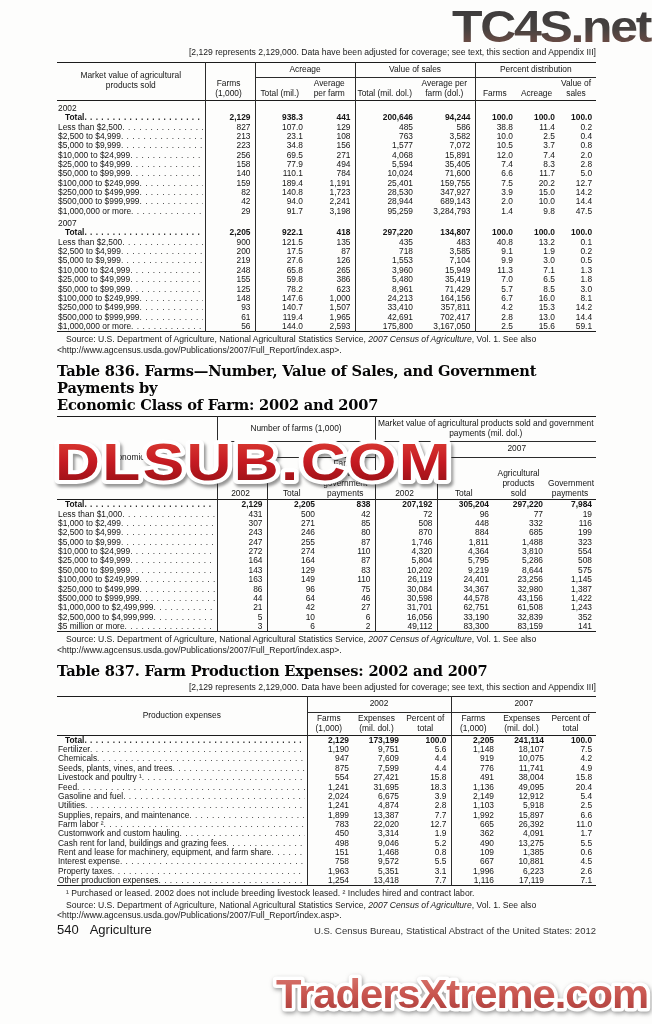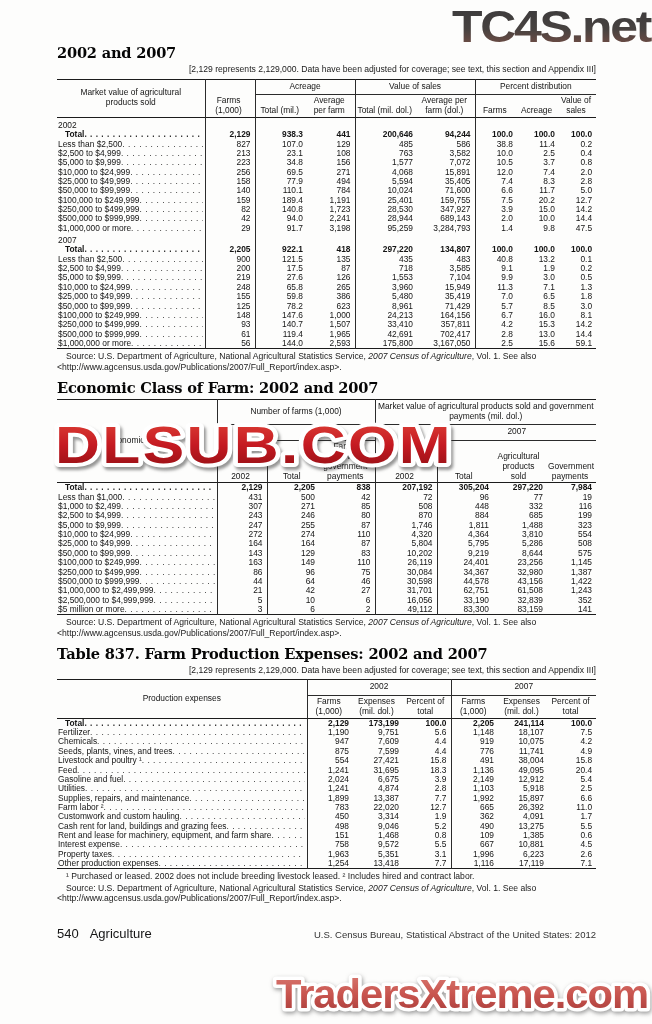--- a/index.html
+++ b/index.html
@@ -45,38 +45,37 @@
   .t835 tbody td:nth-child(1),.t835 tbody td:nth-child(2),
   .t835 tbody td:nth-child(4),.t835 tbody td:nth-child(6){border-right:1px solid #2b2b2b;}
   .t836 tbody td:nth-child(1),.t836 tbody td:nth-child(2),
   .t836 tbody td:nth-child(4),.t836 tbody td:nth-child(5){border-right:1px solid #2b2b2b;}
   .t837 tbody td:nth-child(1),.t837 tbody td:nth-child(4){border-right:1px solid #2b2b2b;}
 
   .source,.footnote{font-size:8.6px;line-height:10.3px;margin:1px 0 0 0;color:#202020;text-indent:9px;}
   .source em{font-style:italic;}
   .sect-gap{margin-top:7px;}
 
-  .footer{display:flex;justify-content:space-between;align-items:baseline;margin-top:23px;}
+  .footer{display:flex;justify-content:space-between;align-items:baseline;margin-top:2px;}
   .pageno{font-size:13px;color:#161616;}
   .pageno .sec{margin-left:11px;}
   .credit{font-size:9.5px;color:#333;}
 
   .wm{position:absolute;pointer-events:none;}
   #wm-top{top:0;right:-2px;}
   #wm-mid{top:19px;left:-8px;filter:drop-shadow(2px 3px 1.5px rgba(45,45,45,0.5));}
   #wm-bot{top:966px;left:272px;filter:drop-shadow(1px 2px 2px rgba(60,60,60,0.5));}
   svg text{font-family:"Liberation Sans",sans-serif;font-weight:700;}
 </style>
 </head>
 <body>
 
 <div class="page">
 
   <h1 class="table-title">
-    <span class="tl">2002 and 2007</span>
   </h1>
   <p class="note">[2,129 represents 2,129,000. Data have been adjusted for coverage; see text, this section and Appendix III]</p>
 
   <div class="tblock">
     <table class="stat t835">
       <colgroup>
         <col style="width:148px">
           <col style="width:50px">
           <col style="width:52px">
           <col style="width:48px">
@@ -486,20 +485,21 @@
             <td class="num">2.5</td>
             <td class="num">15.6</td>
             <td class="num">59.1</td>
           </tr>
         </tbody>
     </table>
   </div>
   <p class="source"><span>Source: U.S. Department of Agriculture, National Agricultural Statistics Service, </span><em>2007 Census of Agriculture</em><span>, Vol. 1. See also &lt;http://www.agcensus.usda.gov/Publications/2007/Full_Report/index.asp&gt;.</span></p>
 
   <h1 class="table-title sect-gap">
+    <span class="tl">Table 836. Farms—Number, Value of Sales, and Government Payments by</span>
     <span class="tl">Economic Class of Farm: 2002 and 2007</span>
   </h1>
 
   <div class="tblock">
     <table class="stat t836">
       <colgroup>
         <col style="width:160px">
           <col style="width:50px">
           <col style="width:52px">
           <col style="width:56px">

